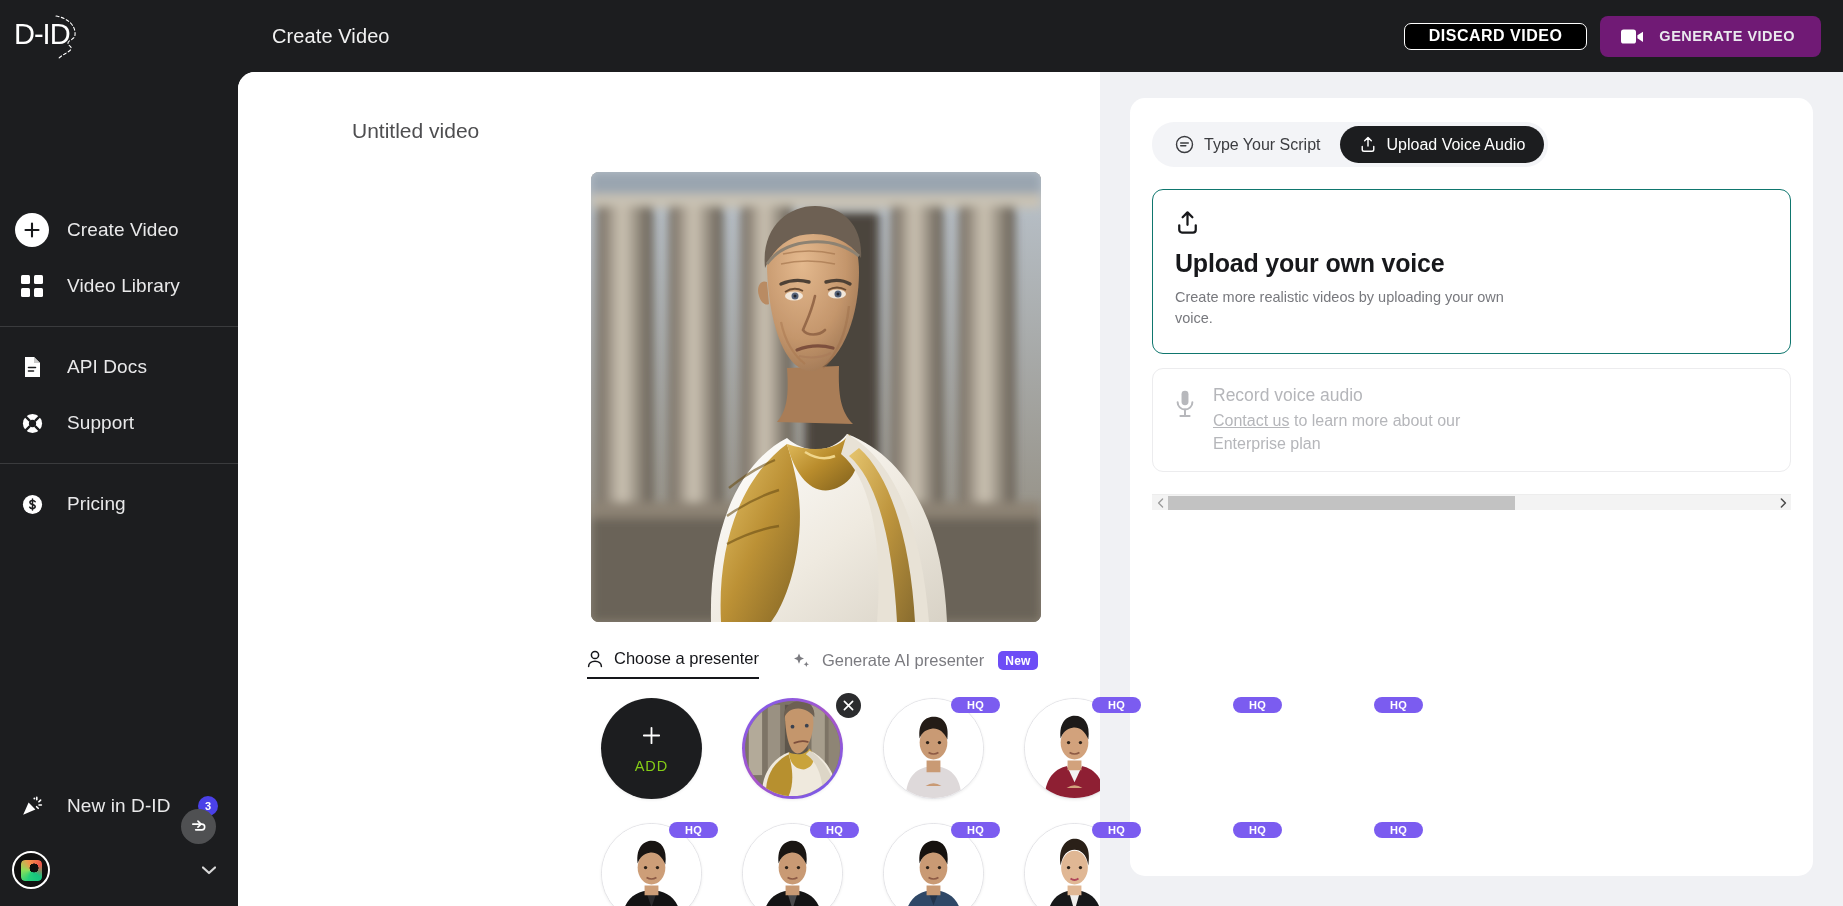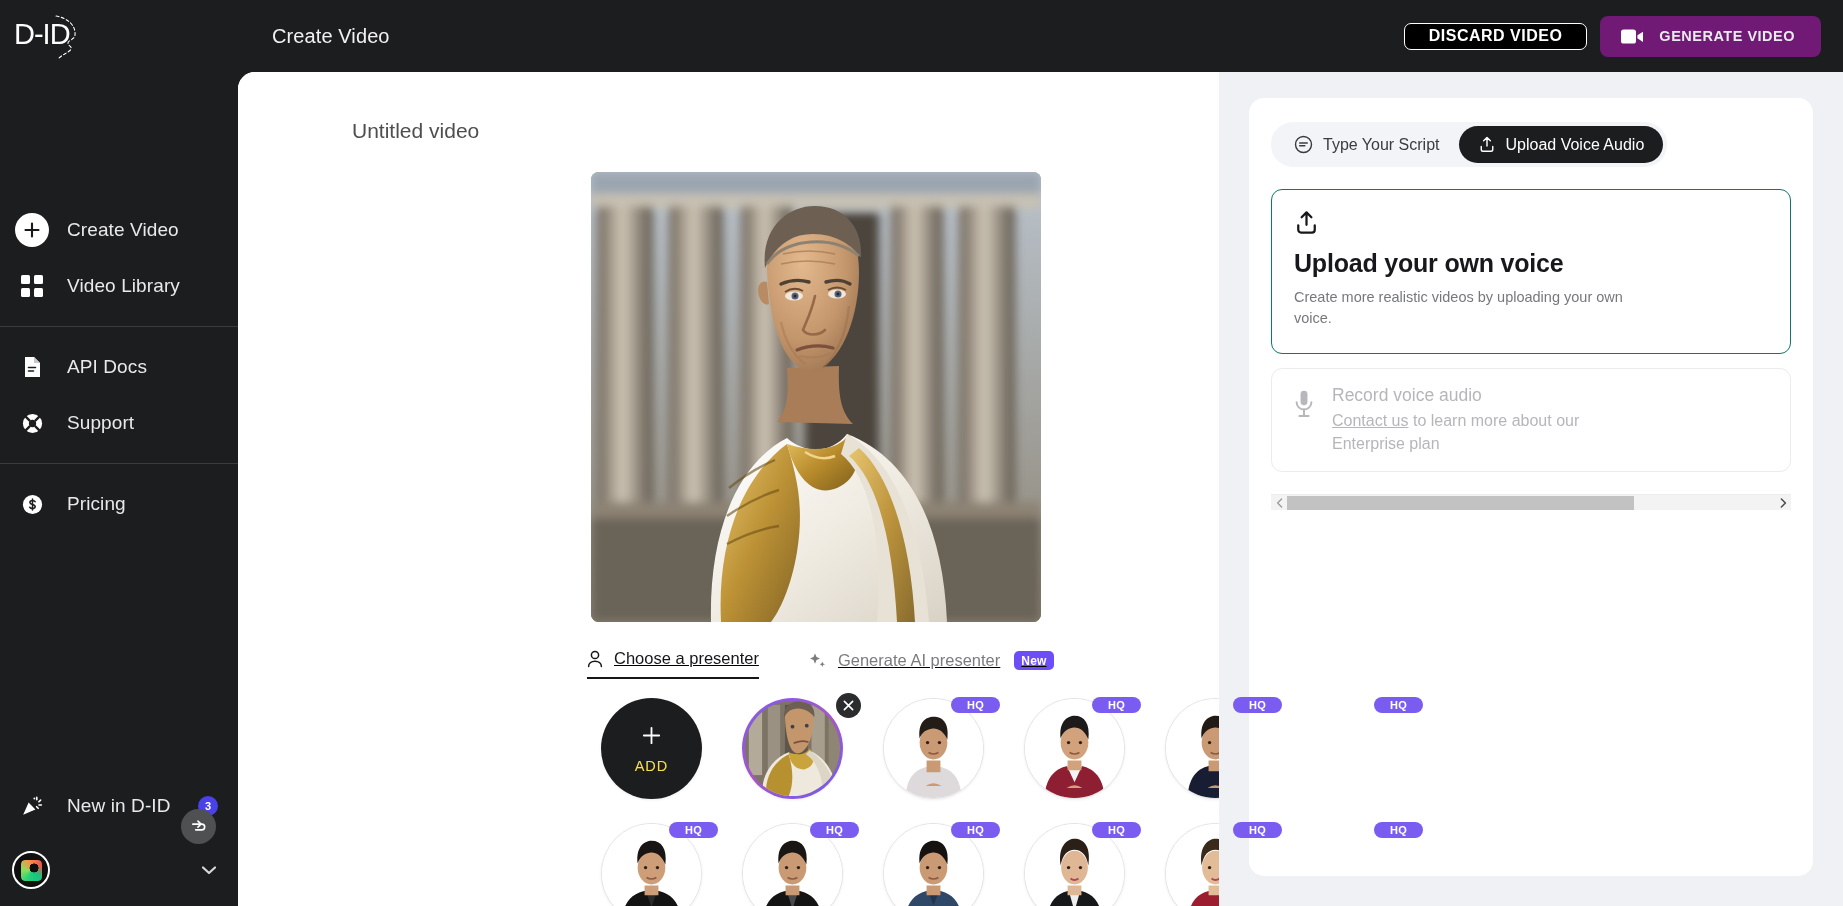--- a/index.html
+++ b/index.html
@@ -112,23 +112,22 @@
   }
   .preview {
     width: 450px; height: 450px; margin: 29px auto 0 auto;
     border-radius: 8px; overflow: hidden; position: relative;
     background: linear-gradient(180deg,#8d8679 0%, #6e675c 100%);
   }
   .preview svg { display: block; }
 
   
   .ptabs {
-    display: flex; align-items: flex-end; gap: 50px;
+    display: flex; align-items: flex-end; gap: 34px;
     margin: 27px 0 0 349px;
-    text-decoration: underline;
   }
   .ptab { display: flex; align-items: center; gap: 11px; padding-bottom: 9px; cursor: pointer; }
   .ptab .lbl { font-size: 16.5px; color: #7b7b80; }
   .ptab.active { border-bottom: 2px solid #15161a; }
   .ptab.active .lbl { color: #15161a; }
   .new-pill {
     background: #6d4df6; color: #ffffff; font-size: 12px; font-weight: 700;
     padding: 2.5px 7px; border-radius: 5px; margin-left: 3px; letter-spacing: .2px;
   }
 
@@ -137,21 +136,21 @@
   .pgrid { display: flex; flex-wrap: wrap; gap: 14px 12px; width: 862px; }
   .pcell { width: 129px; height: 111px; position: relative; display: flex; align-items: center; justify-content: center; }
   .circle {
     width: 101px; height: 101px; border-radius: 50%;
     border: 1.5px solid #e2e2e6; background: #ffffff; overflow: hidden;
     position: relative; cursor: pointer;
     box-shadow: 0 1px 3px rgba(0,0,0,.07);
   }
   .circle.add {
     background: #1c1d1f; border: none; display: flex; flex-direction: column;
-    align-items: center; justify-content: center; gap: 11px; color: #fde047;
+    align-items: center; justify-content: center; gap: 11px; color: #84cc16;
   }
   .add-label { font-size: 14.5px; letter-spacing: 1px; font-weight: 400; }
   .circle.selected {
     border: none;
     background: linear-gradient(140deg,#7b5cf0 0%, #a855c8 50%, #6d5cf0 100%);
     padding: 3px;
   }
   .circle.selected .inner { width: 100%; height: 100%; border-radius: 50%; overflow: hidden; }
   .hq {
     position: absolute; right: -2px; top: 4px;
@@ -167,21 +166,21 @@
     position: absolute; right: 0px; top: -6px; width: 15px; height: 216px;
     background: #f1f1f1; border-left: 1px solid #e7e7e7;
   }
   .vscroll .arrow-up {
     height: 15px; display:flex; align-items:center; justify-content:center; background:#f1f1f1; cursor:pointer;
   }
   .vscroll .thumb { position:absolute; left:1px; top:15px; width:13px; height:60px; background:#c2c2c2; border-radius:1px; cursor:pointer;}
 
   
   .right-col {
-    position: absolute; right: 0; top: 0; bottom: 0; width: 624px;
+    position: absolute; right: 0; top: 0; bottom: 0; width: 743px;
     background: #f0f1f4; padding: 26px 30px 30px 30px;
   }
   .rpanel {
     background: #ffffff; border-radius: 15px; height: 100%;
     padding: 24px 22px 0 22px;
   }
   .seg {
     display: inline-flex; background: #f3f4f7; border-radius: 22px; padding: 4px;
   }
   .seg-btn {

